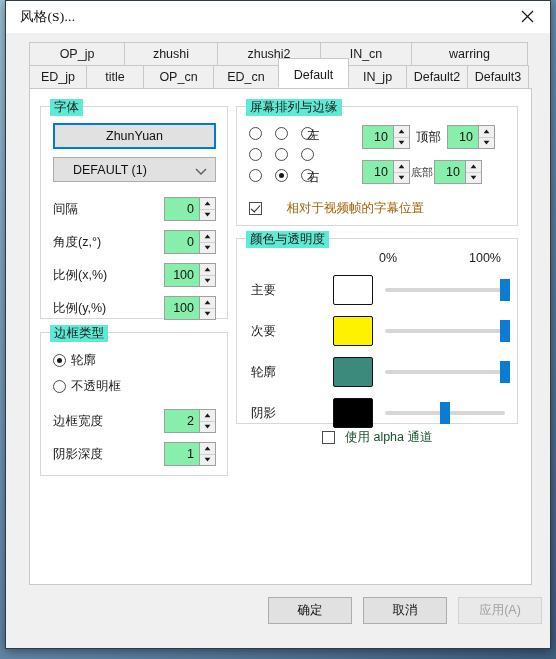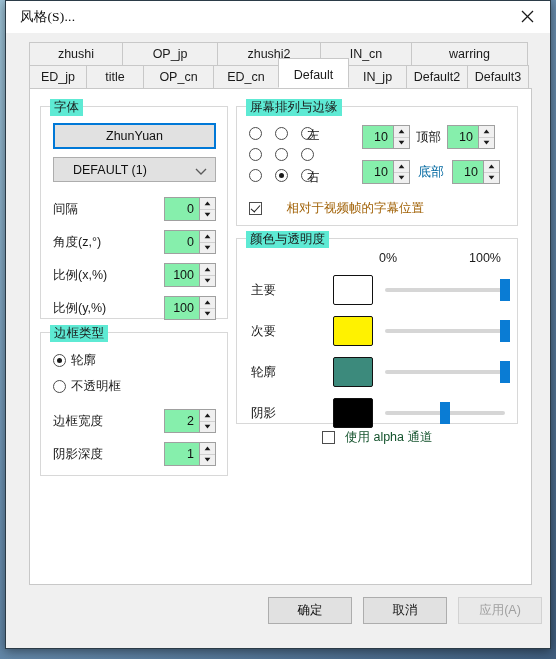--- a/index.html
+++ b/index.html
@@ -165,22 +165,22 @@
     <div class="close-btn">
       <svg width="13" height="13" viewBox="0 0 13 13">
         <line x1="1" y1="1" x2="12" y2="12" stroke="#1a1a1a" stroke-width="1.2"></line>
         <line x1="12" y1="1" x2="1" y2="12" stroke="#1a1a1a" stroke-width="1.2"></line>
       </svg>
     </div>
   </div>
 
   <div class="tabstrip">
     <div class="tabrow r1" id="tabrow1">
+        <div class="tab" style="width:96px">OP_jp</div>
         <div class="tab" style="width:94px">zhushi</div>
-        <div class="tab" style="width:96px">OP_jp</div>
         <div class="tab" style="width:104px">zhushi2</div>
         <div class="tab" style="width:92px">IN_cn</div>
         <div class="tab" style="width:117px">warring</div>
       </div>
     <div class="tabrow r2" id="tabrow2">
         <div class="tab" style="width:58px">ED_jp</div>
         <div class="tab" style="width:58px">title</div>
         <div class="tab" style="width:71px">OP_cn</div>
         <div class="tab" style="width:66px">ED_cn</div>
         <div class="tab active" style="width:71px">Default</div>
@@ -388,21 +388,21 @@
                   <svg width="7" height="5" viewBox="0 0 7 5">
                     <polygon points="3.5,0.6 6.4,4.2 0.6,4.2" fill="#1a1a1a"></polygon>
                   </svg>
                 </span>
                 <span class="sb">
                   <svg width="7" height="5" viewBox="0 0 7 5">
                     <polygon points="3.5,4.4 0.6,0.8 6.4,0.8" fill="#1a1a1a"></polygon>
                   </svg>
                 </span>
               </span>
-            </span><span style="font-size:13px;color:#0369a1;margin:0 8px;vertical-align:middle;line-height:24px;display:inline-block;">底部</span><span class="spin" style="width:48px">
+            </span><span style="font-size:11px;color:#404040;margin:0 1px;vertical-align:middle;line-height:24px;display:inline-block;">底部</span><span class="spin" style="width:48px">
               <span class="sval">10</span>
               <span class="sbtns">
                 <span class="sb">
                   <svg width="7" height="5" viewBox="0 0 7 5">
                     <polygon points="3.5,0.6 6.4,4.2 0.6,4.2" fill="#1a1a1a"></polygon>
                   </svg>
                 </span>
                 <span class="sb">
                   <svg width="7" height="5" viewBox="0 0 7 5">
                     <polygon points="3.5,4.4 0.6,0.8 6.4,0.8" fill="#1a1a1a"></polygon>

